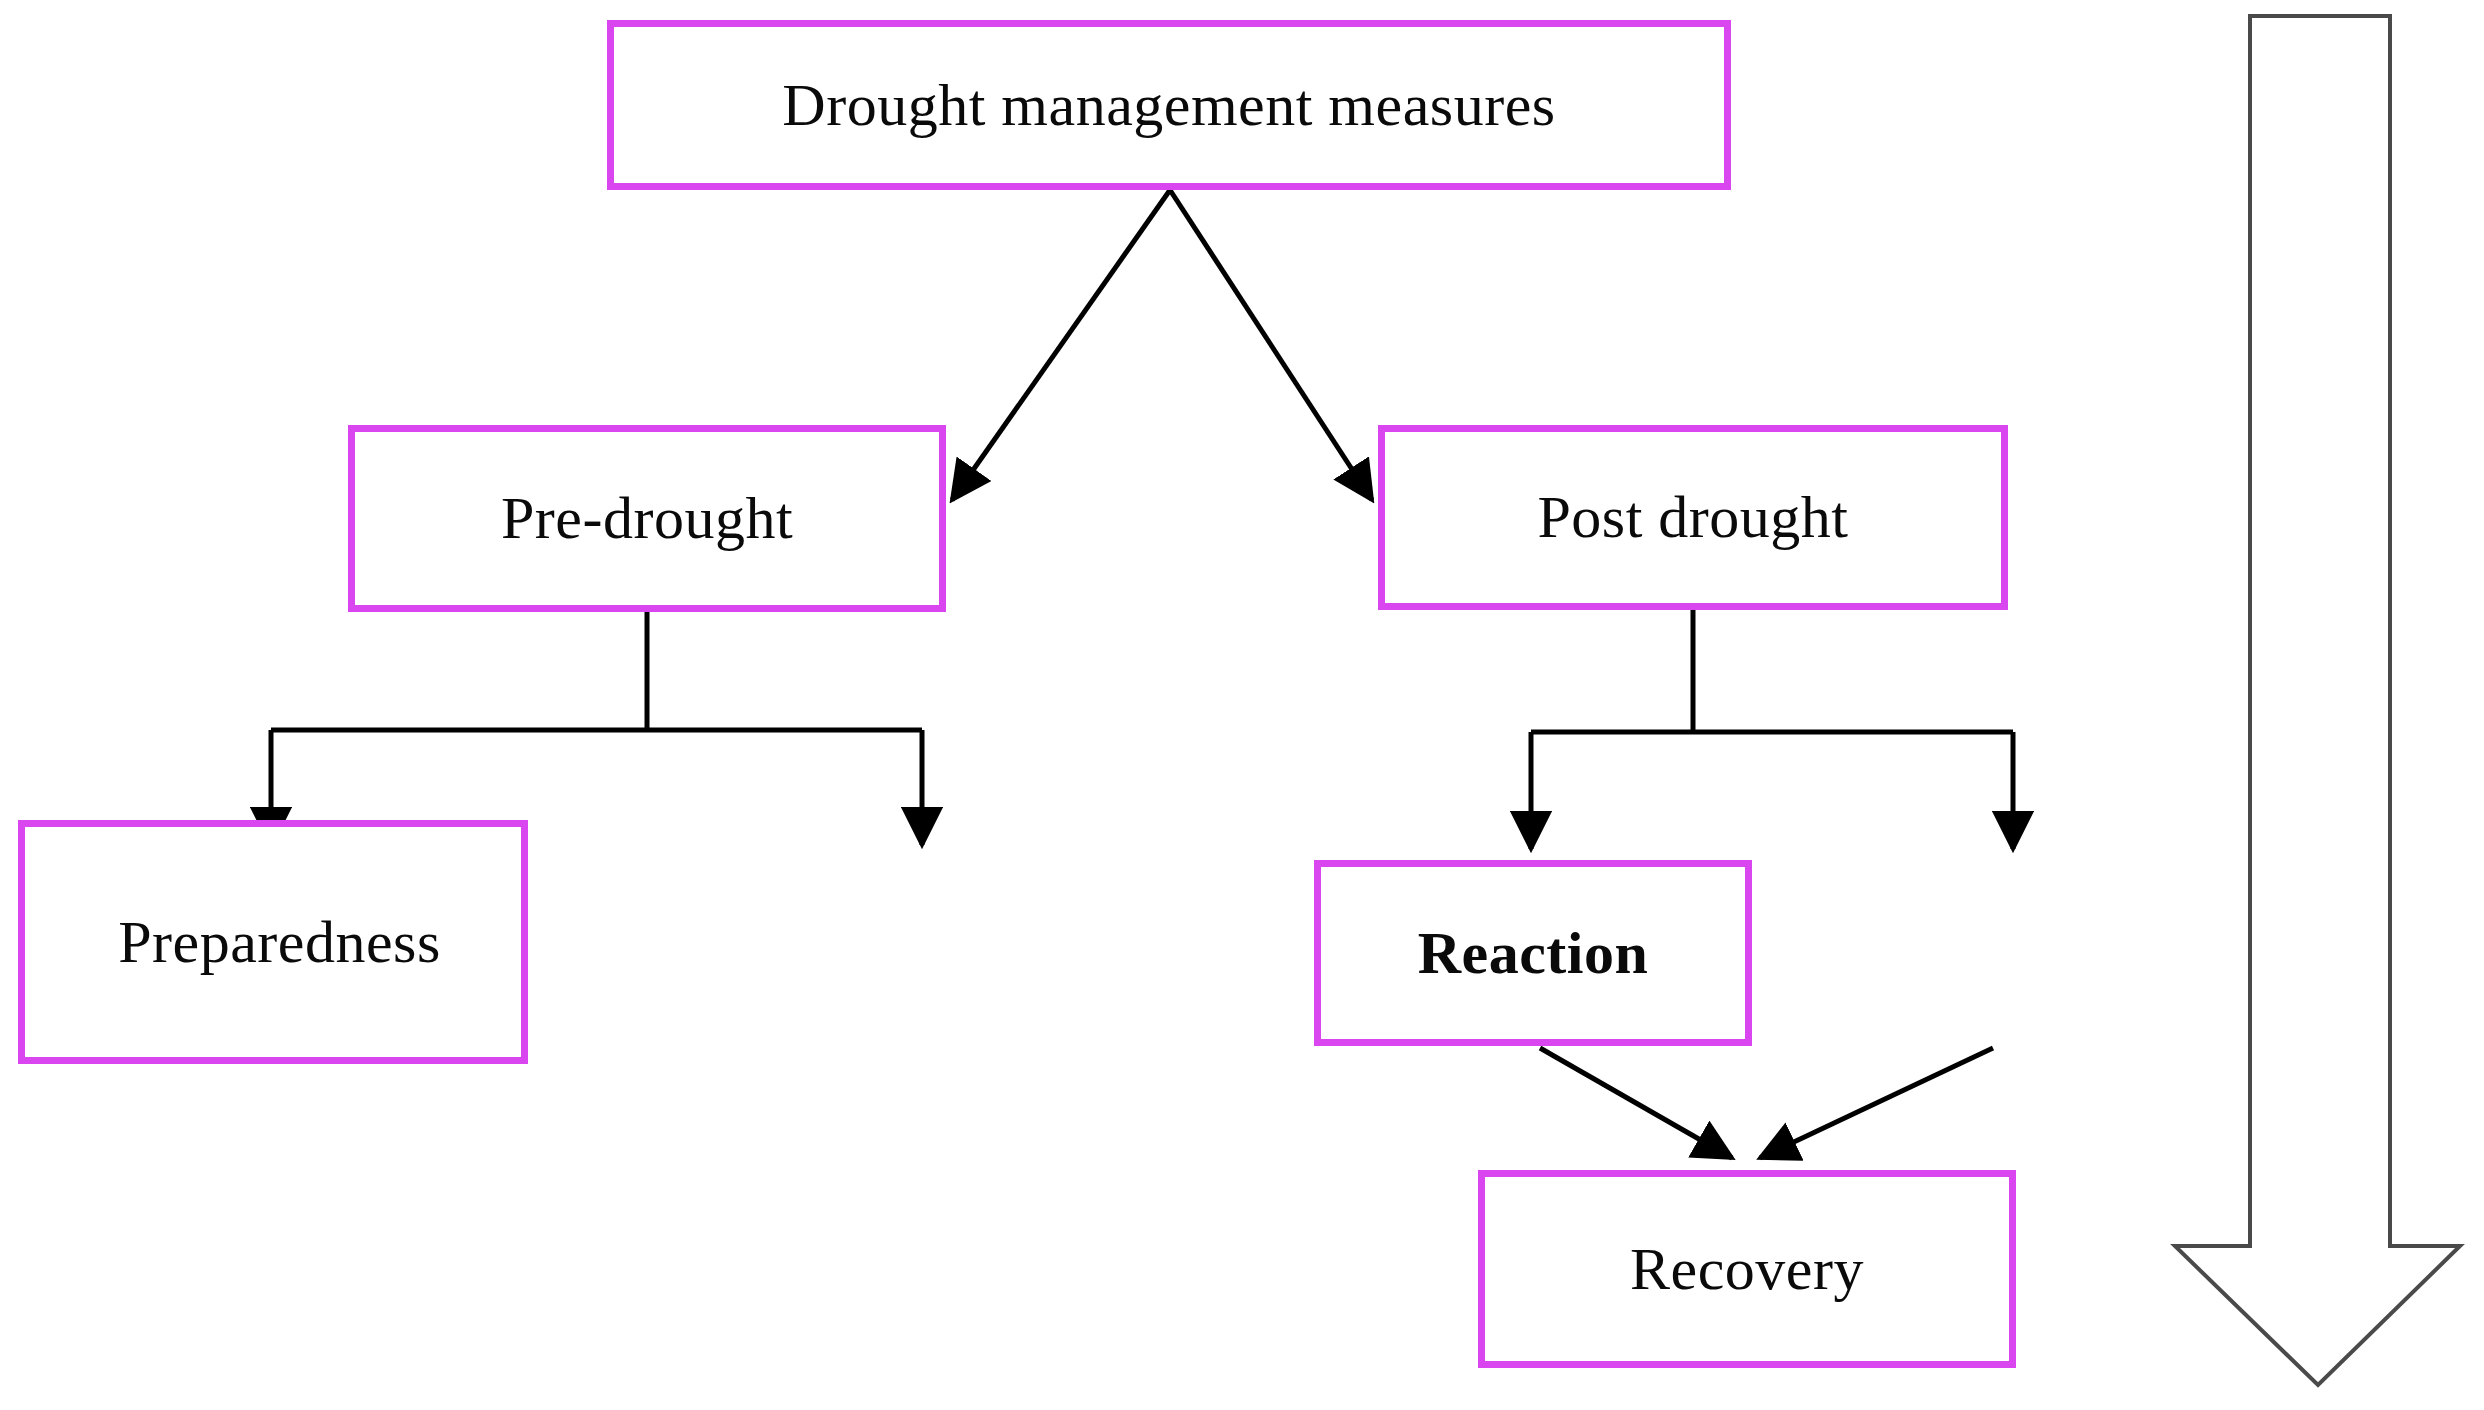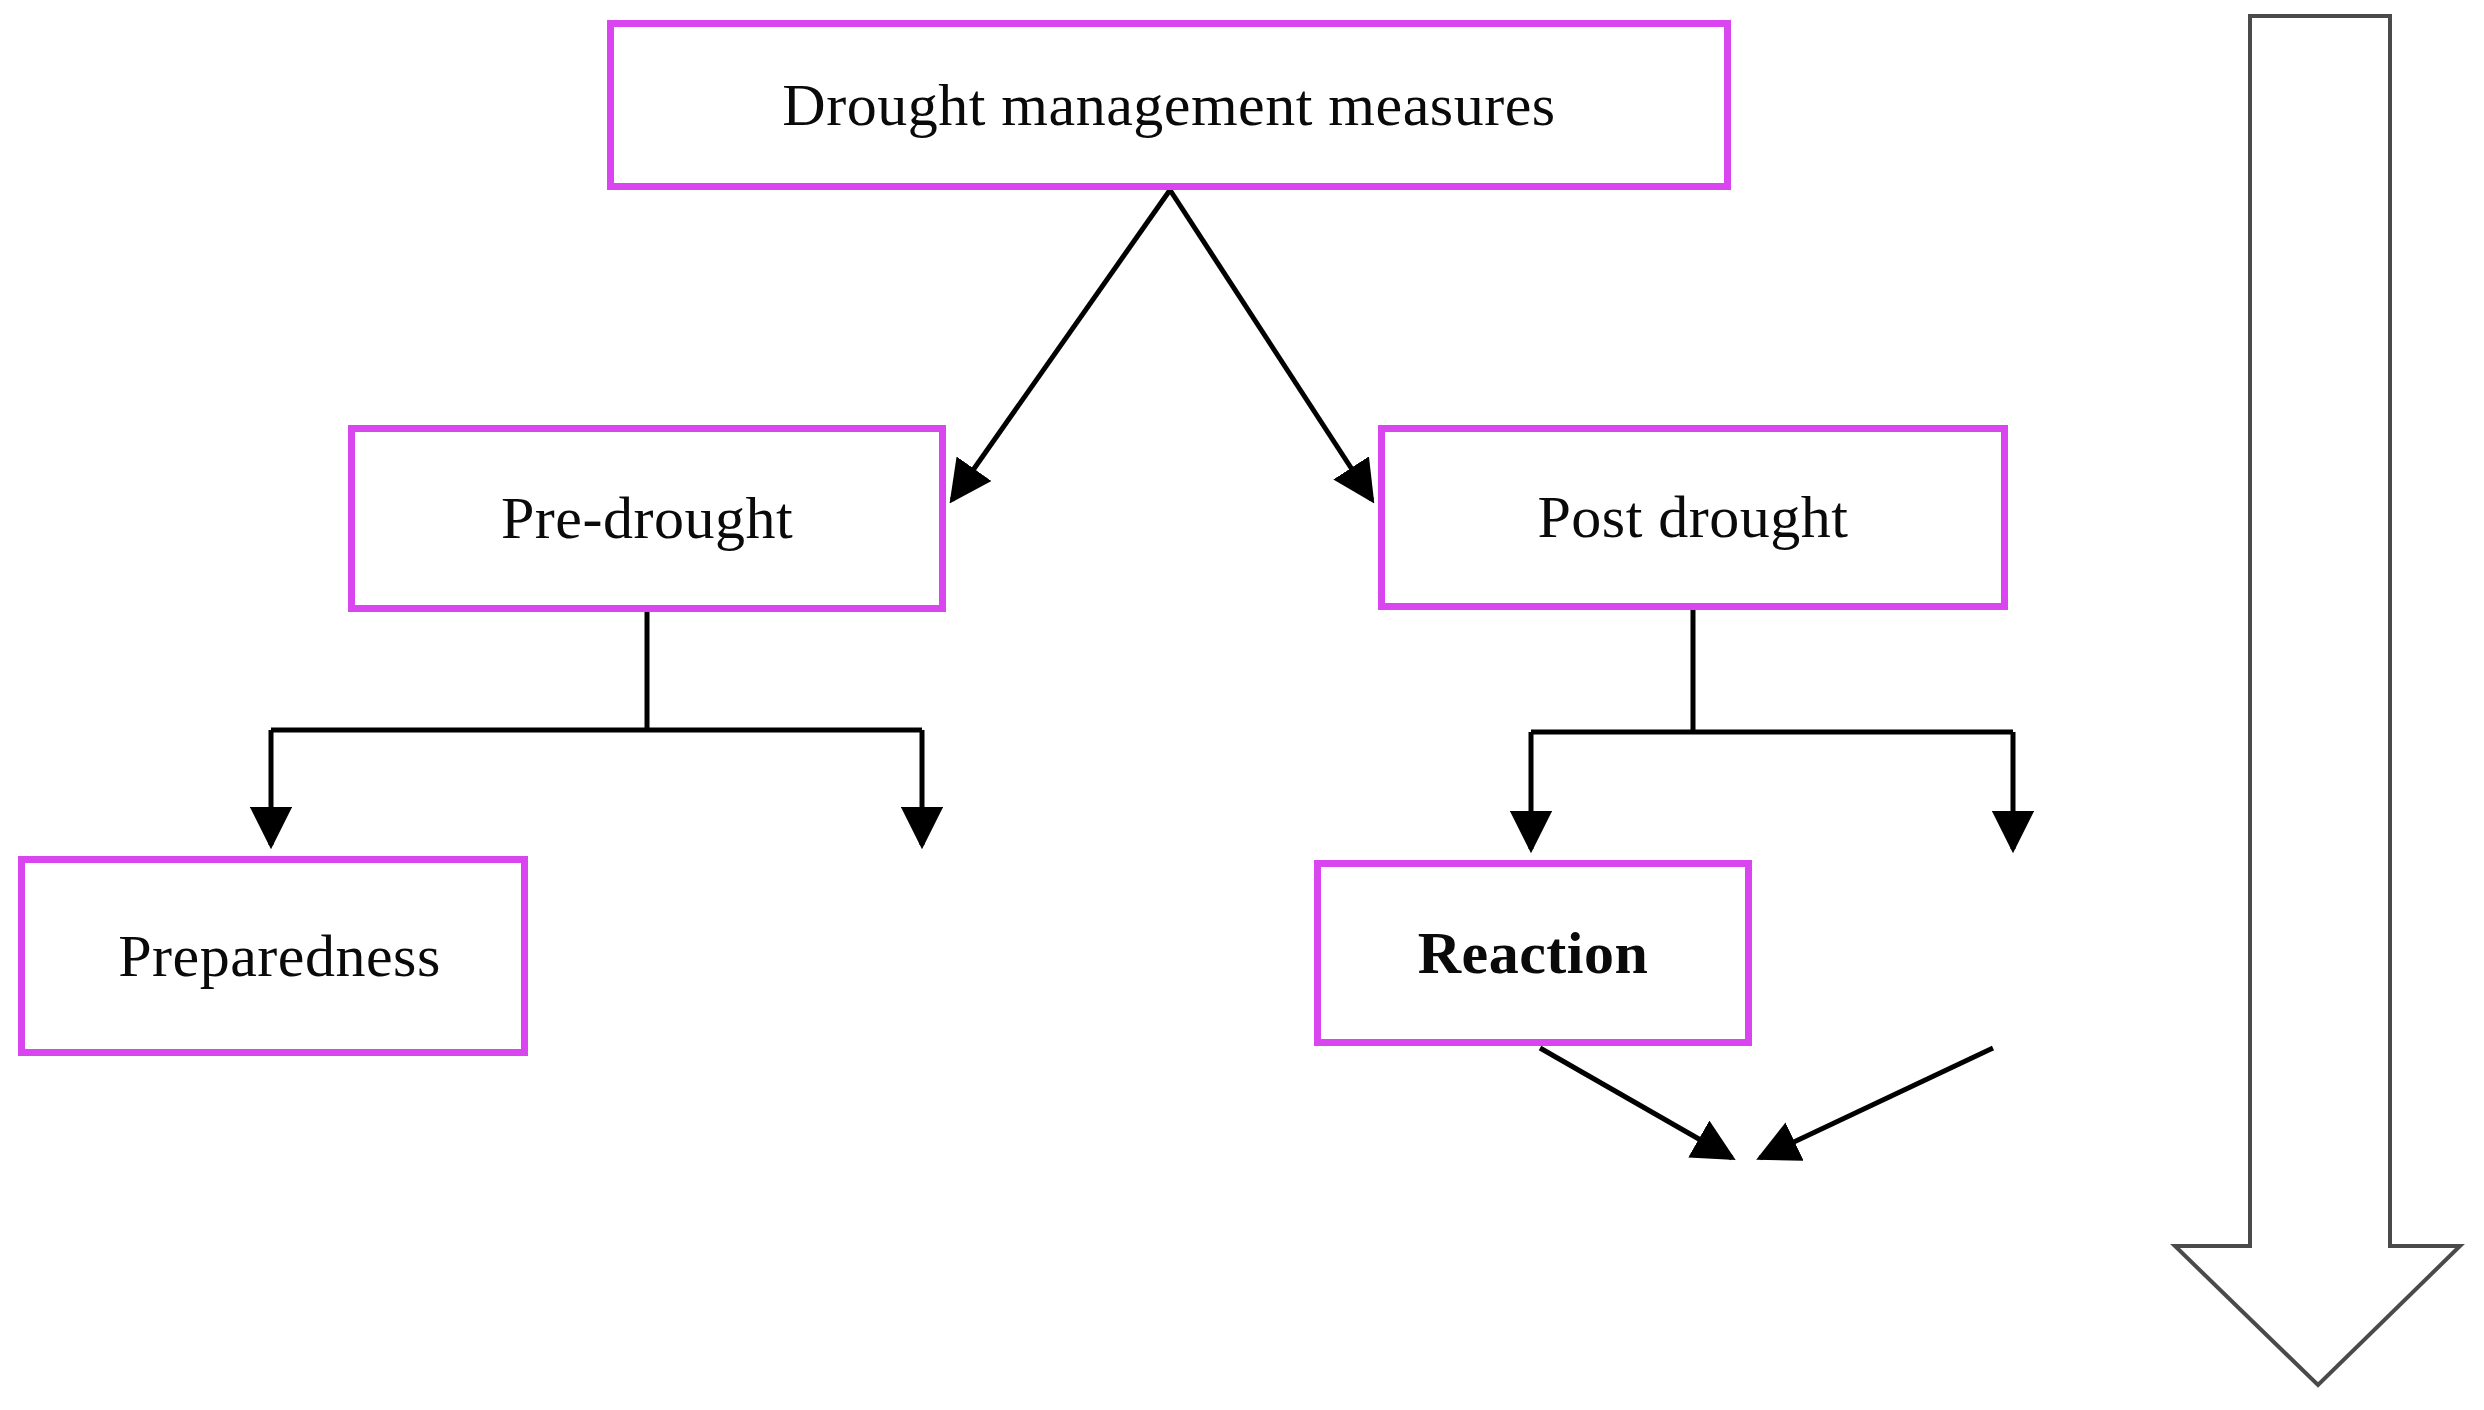--- a/index.html
+++ b/index.html
@@ -31,21 +31,21 @@
     align-items: center;
     justify-content: center;
     font-size: 60px;
     color: #0a0a0a;
     letter-spacing: 0.5px;
     white-space: nowrap;
   }
   .node-root         { left: 607px;  top: 20px;   width: 1124px; height: 170px; }
   .node-pre          { left: 348px;  top: 425px;  width: 598px;  height: 187px; }
   .node-post         { left: 1378px; top: 425px;  width: 630px;  height: 185px; }
-  .node-preparedness { left: 18px;   top: 856px;  width: 510px;  height: 200px; padding-left: 13px; }
+  .node-preparedness { left: 18px;   top: 820px;  width: 510px;  height: 244px; padding-left: 13px; }
   .node-mitigation   { left: 672px;  top: 856px;  width: 502px;  height: 200px; }
   .node-reaction     { left: 1314px; top: 860px;  width: 438px;  height: 186px; font-weight: bold; }
   .node-response     { left: 1814px; top: 860px;  width: 394px;  height: 186px; }
   .node-recovery     { left: 1478px; top: 1170px; width: 538px;  height: 198px; }
   .edge {
     stroke: #000000;
     stroke-width: 5;
     fill: none;
   }
   .big-arrow {
@@ -101,14 +101,17 @@
   <div class="node node-preparedness">
     <span>Preparedness</span>
   </div>
 
 
   <div class="node node-reaction">
     <span>Reaction</span>
   </div>
 
 
+  <div class="node node-recovery">
+    <span>Recovery</span>
+  </div>
 
 </div>
 
 </body></html>

